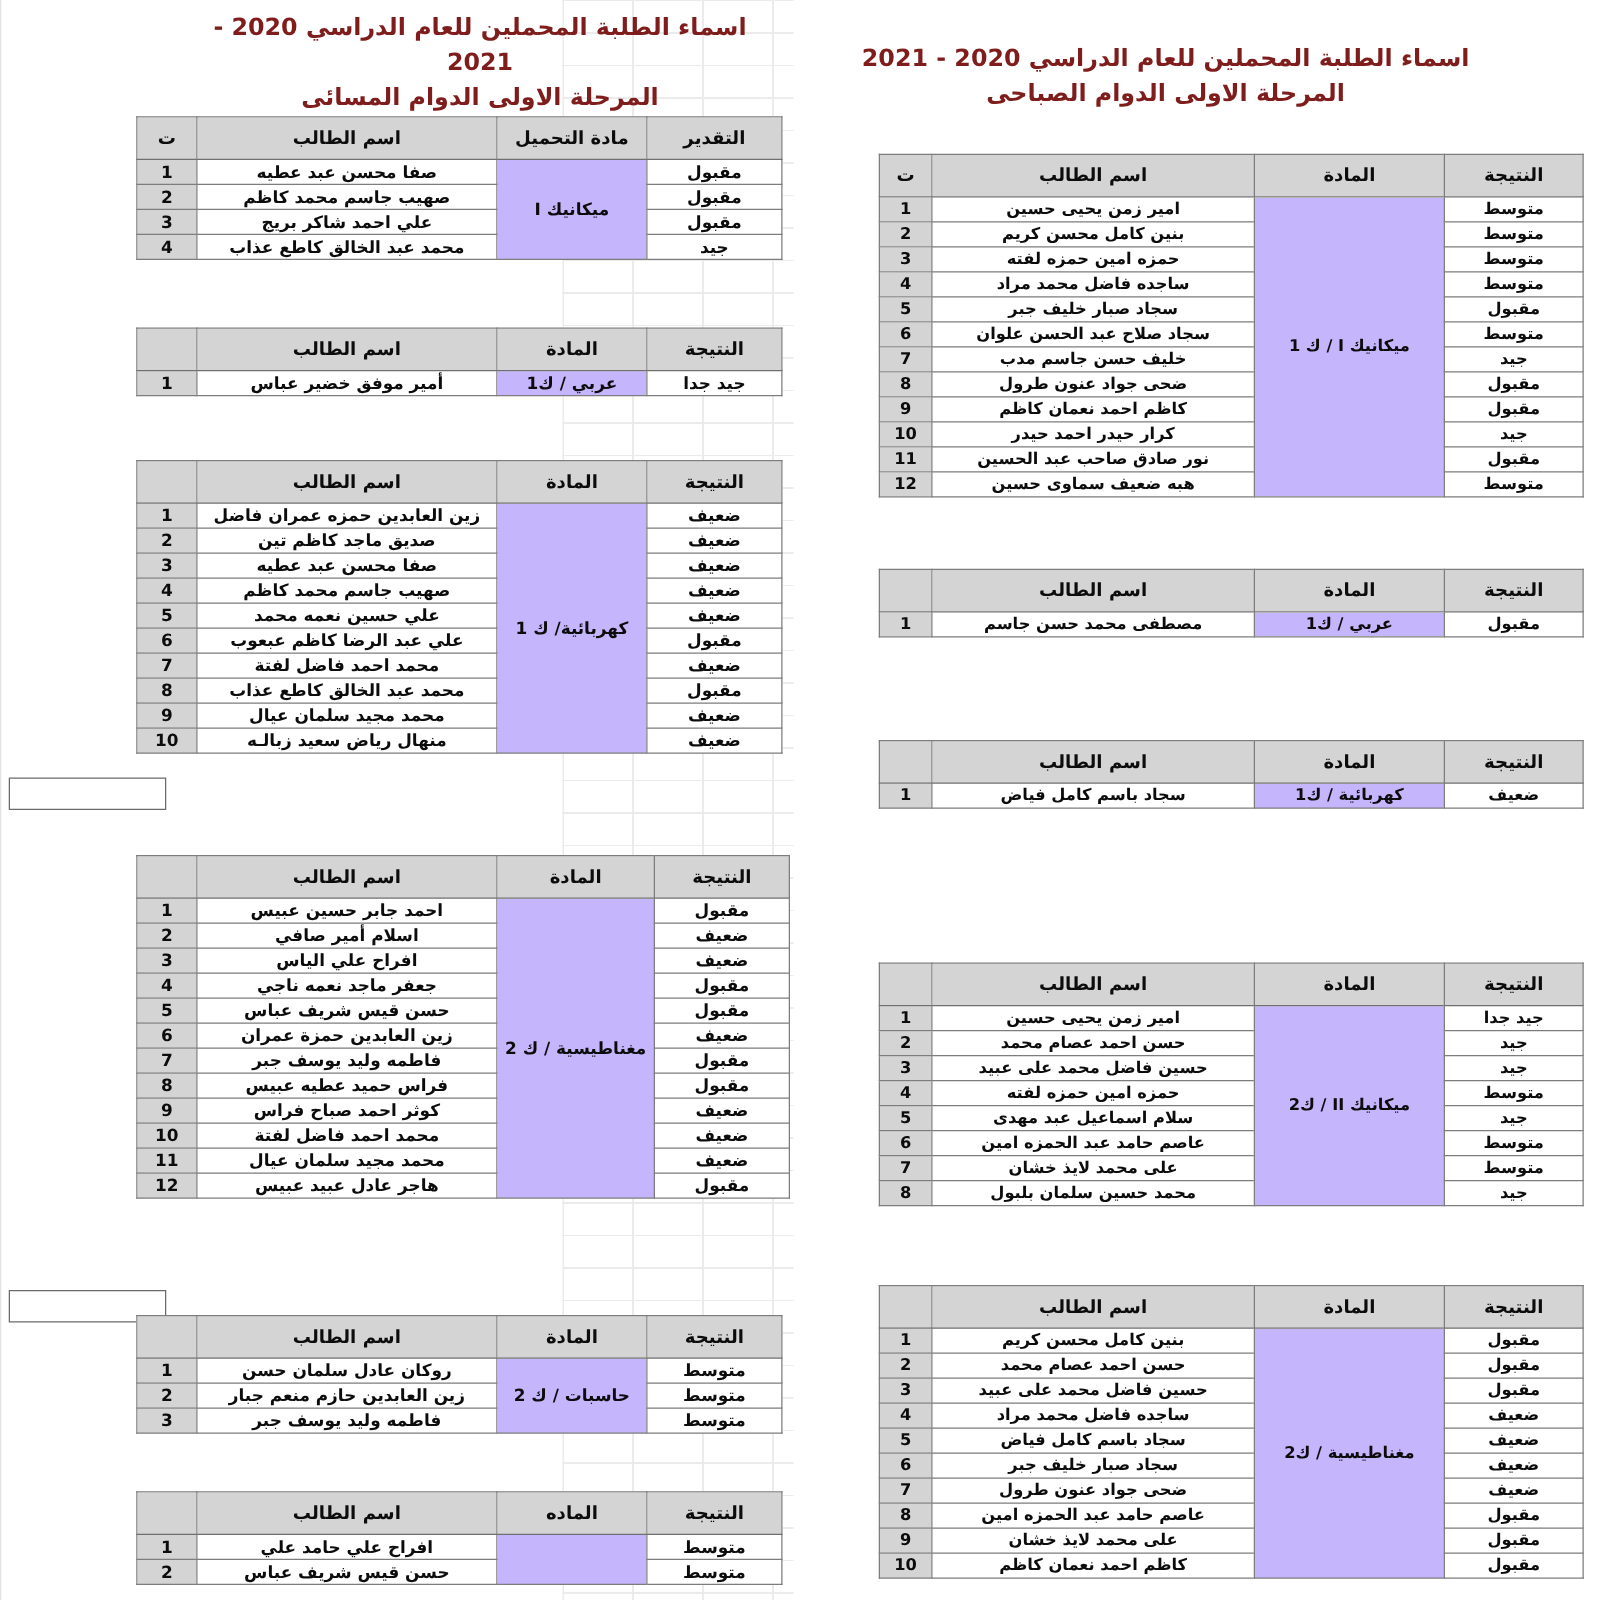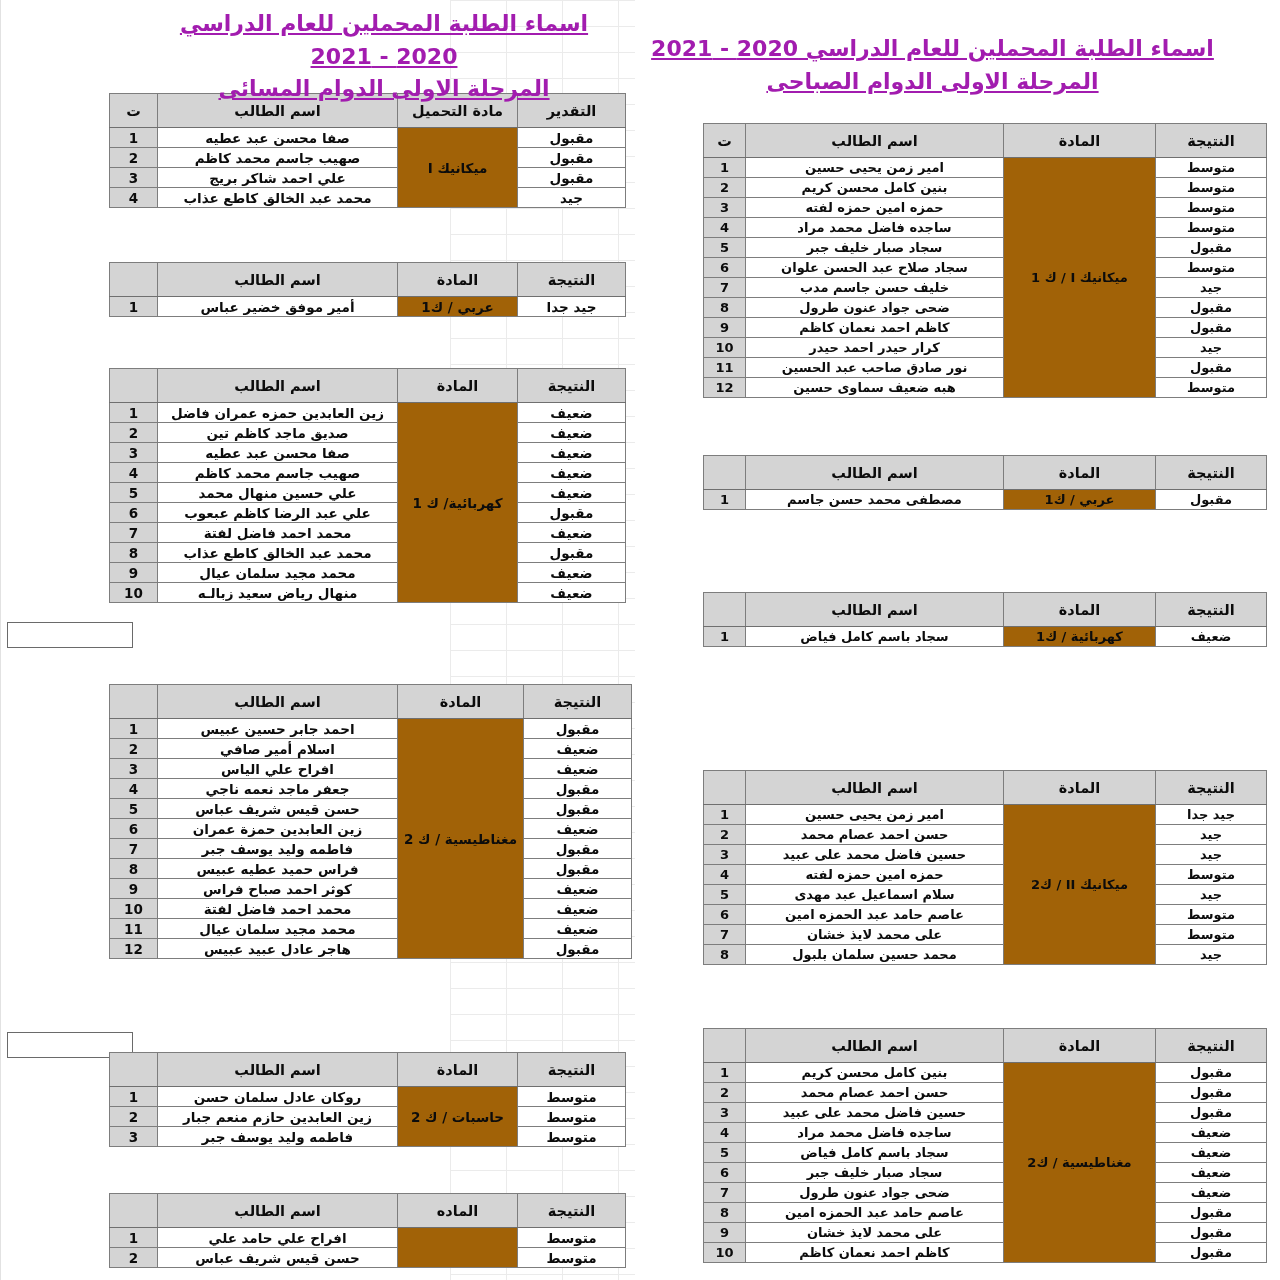--- a/index.html
+++ b/index.html
@@ -55,24 +55,23 @@
     pointer-events: none;
   }
 
   
   .doc-title {
     position: relative;
     z-index: 3;
     text-align: center;
     font-weight: bold;
     line-height: 1.48;
-    color: #a21caf;
-    font-size: 22px;
+    color: #7f1d1d;
+    font-size: 19px;
     white-space: pre-line;
-    text-decoration: underline;
   }
   #panel-left .doc-title  { margin: 33px 58px 0 8px; }
   #panel-right .doc-title { margin: 8px 18px 0 150px; text-align: center; }
 
   
   .tbl-wrap { position: relative; z-index: 2; }
   table.grades {
     border-collapse: collapse;
     table-layout: fixed;
     background: #fff;
@@ -92,21 +91,21 @@
   table.grades thead th {
     background: #d4d4d4;
     height: 34px;
     font-size: 14.5px;
     border-bottom: 1.4px solid #6f6f6f;
   }
   table.grades tbody td { height: 20px; }
   td.c-idx  { background: #d4d4d4; font-size: 13px; }
   th.c-idx  { background: #d4d4d4; }
   td.c-name { text-align: center; }
-  td.c-subj { background: #a16207; font-size: 14px; }
+  td.c-subj { background: #c4b5fd; font-size: 14px; }
   td.c-res  { text-align: center; }
 
   
   .dense tbody td { height: 19.5px; font-size: 13px; }
 
   
   .w-left .c-idx  { width: 42px; }
   .w-left .c-name { width: 258px; }
   .w-left .c-subj { width: 152px; }
   .w-left .c-res  { width: 111px; }
@@ -460,21 +459,21 @@
                 <td class="c-name">صفا محسن عبد عطيه</td>
                 <td class="c-idx">3</td>
               </tr>
               <tr>
                 <td class="c-res">ضعيف</td>
                 <td class="c-name">صهيب جاسم محمد كاظم</td>
                 <td class="c-idx">4</td>
               </tr>
               <tr>
                 <td class="c-res">ضعيف</td>
-                <td class="c-name">علي حسين منهال محمد</td>
+                <td class="c-name">علي حسين نعمه محمد</td>
                 <td class="c-idx">5</td>
               </tr>
               <tr>
                 <td class="c-res">مقبول</td>
                 <td class="c-name">علي عبد الرضا كاظم عبعوب</td>
                 <td class="c-idx">6</td>
               </tr>
               <tr>
                 <td class="c-res">ضعيف</td>
                 <td class="c-name">محمد احمد فاضل لفتة</td>

